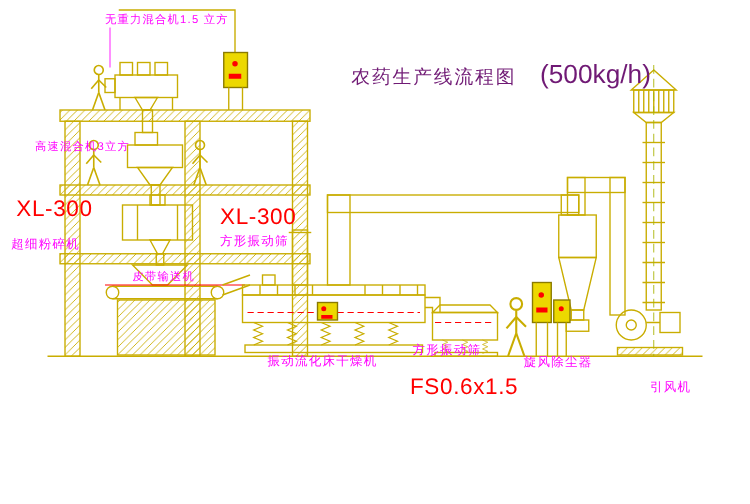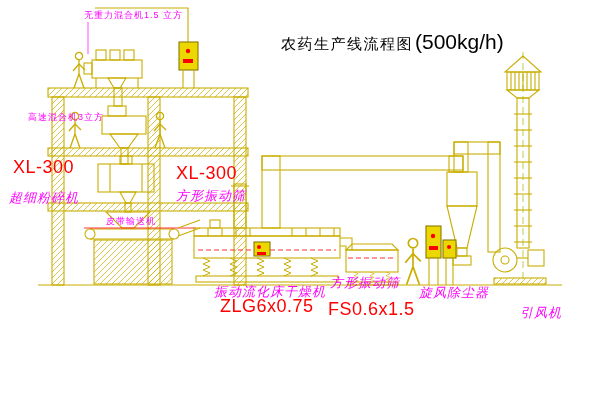--- a/index.html
+++ b/index.html
@@ -1,25 +1,25 @@
 <!DOCTYPE html>
 <html><head>
 <meta charset="utf-8">
 <style>
   html,body{margin:0;padding:0;background:#ffffff;}
   .canvas{position:relative;width:600px;height:403px;background:#ffffff;overflow:hidden;
           font-family:"Liberation Sans",sans-serif;}
   .canvas svg{position:absolute;left:0;top:0;}
   .lbl{position:absolute;white-space:nowrap;line-height:1;}
   .magenta{color:#ff00ff;font-size:9px;letter-spacing:1px;text-align:center;}
-  .magenta.big{font-size:13px;font-style:italic;}
+  .magenta.big{font-size:10px;}
   .red{color:#ff0000;font-size:18px;letter-spacing:0.5px;}
-  .title{position:absolute;left:281px;top:30px;display:flex;align-items:baseline;color:#000000;}
+  .title{position:absolute;left:281px;top:48px;display:flex;align-items:baseline;color:#701a75;}
   .title .t-main{font-size:15px;letter-spacing:1.5px;}
-  .title .t-cap{font-size:21px;margin-left:2px;}
+  .title .t-cap{font-size:21px;margin-left:19px;}
 </style>
 </head>
 <body>
 
 <div class="canvas">
 
 <svg width="600" height="403" viewBox="0 0 600 403">
   <defs>
     <pattern id="hatch" width="6" height="6" patternUnits="userSpaceOnUse">
       <path d="M0,6 L6,0" stroke="#c9ad00" stroke-width="0.7"></path>
@@ -220,19 +220,18 @@
 </div>
 
 <div class="lbl magenta" style="left:84px;top:11px">无重力混合机1.5 立方</div>
 <div class="lbl magenta" style="left:28px;top:113px">高速混合机3立方</div>
 <div class="lbl red" style="left:13px;top:158px">XL-300</div>
 <div class="lbl magenta big" style="left:9px;top:191px">超细粉碎机</div>
 <div class="lbl red" style="left:176px;top:164px">XL-300</div>
 <div class="lbl magenta big" style="left:176px;top:189px">方形振动筛</div>
 <div class="lbl magenta" style="left:106px;top:217px">皮带输送机</div>
 <div class="lbl magenta big" style="left:214px;top:285px">振动流化床干燥机</div>
-<div class="lbl red" style="left:220px;top:297px">ZLG6x0.75</div>
 <div class="lbl magenta big" style="left:330px;top:276px">方形振动筛</div>
 <div class="lbl red" style="left:328px;top:300px">FS0.6x1.5</div>
 <div class="lbl magenta big" style="left:419px;top:286px">旋风除尘器</div>
 <div class="lbl magenta big" style="left:520px;top:306px">引风机</div>
 
 </div>
 
 </body></html>

